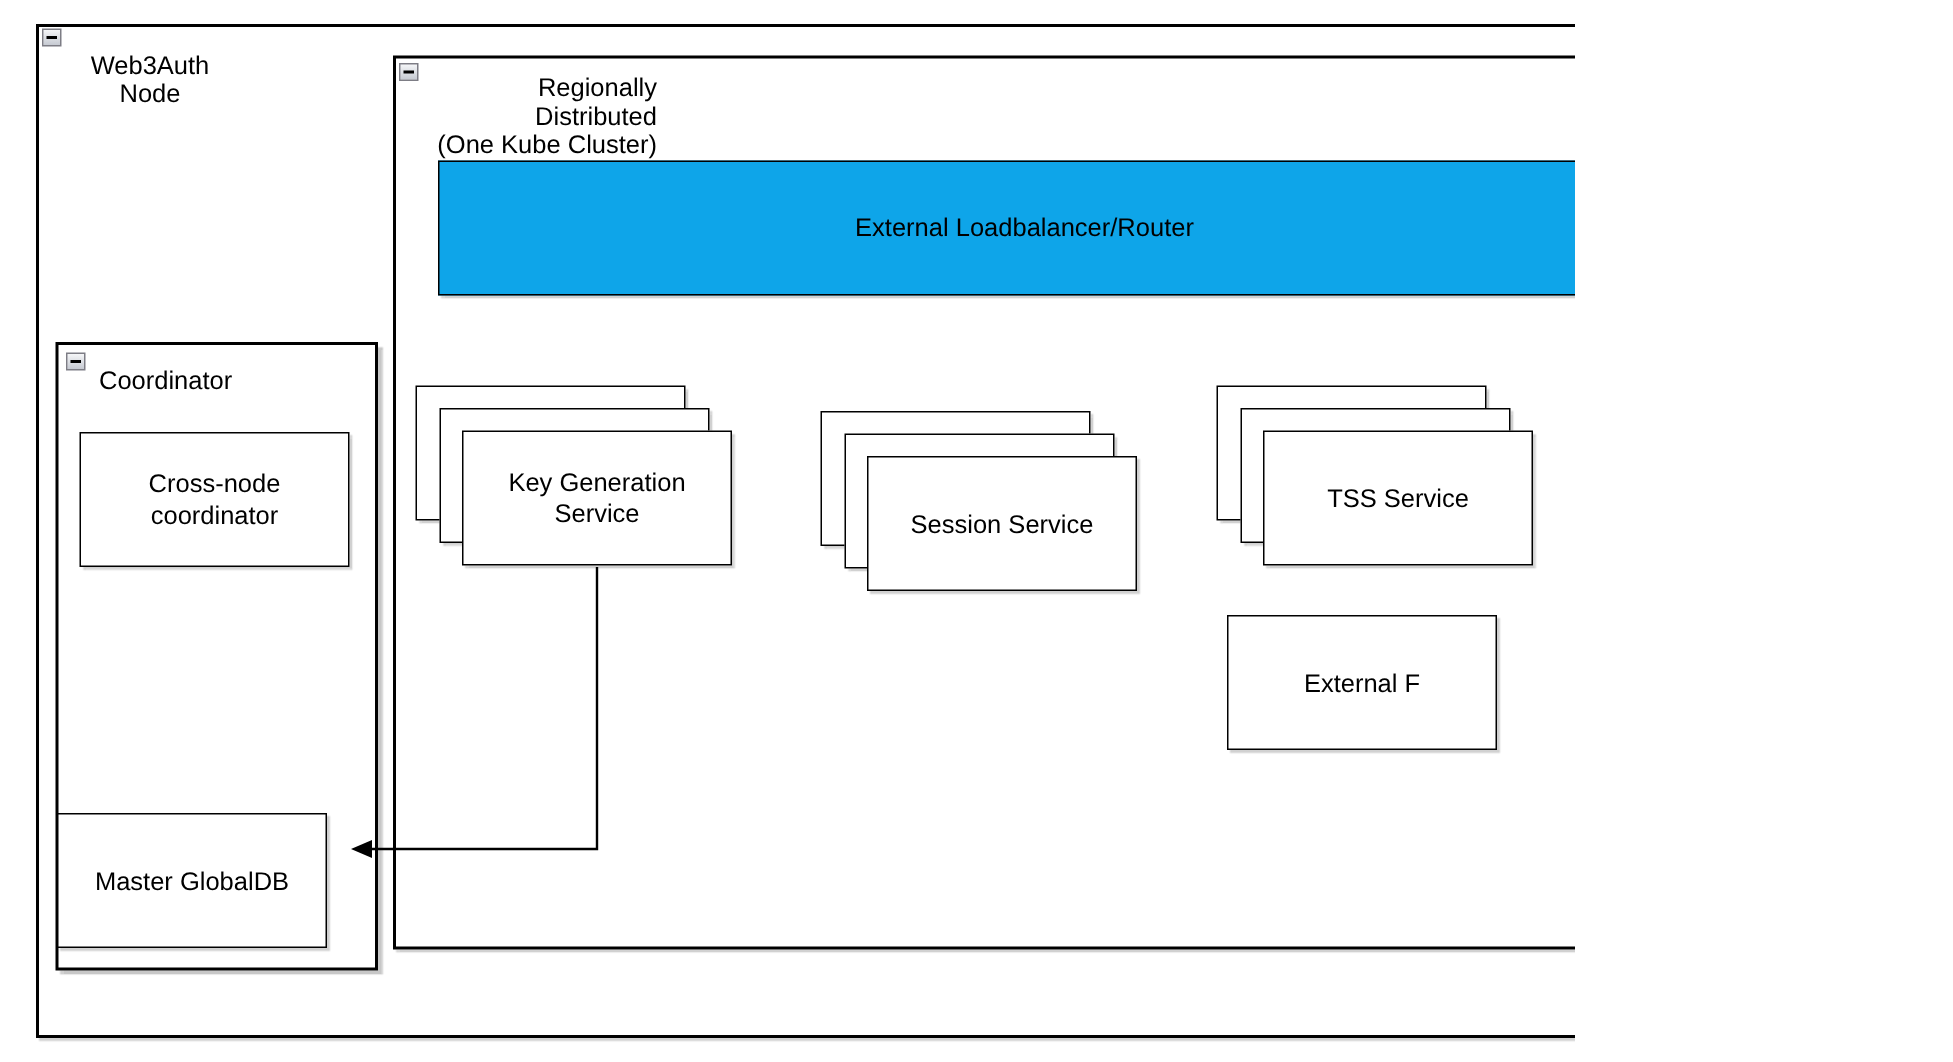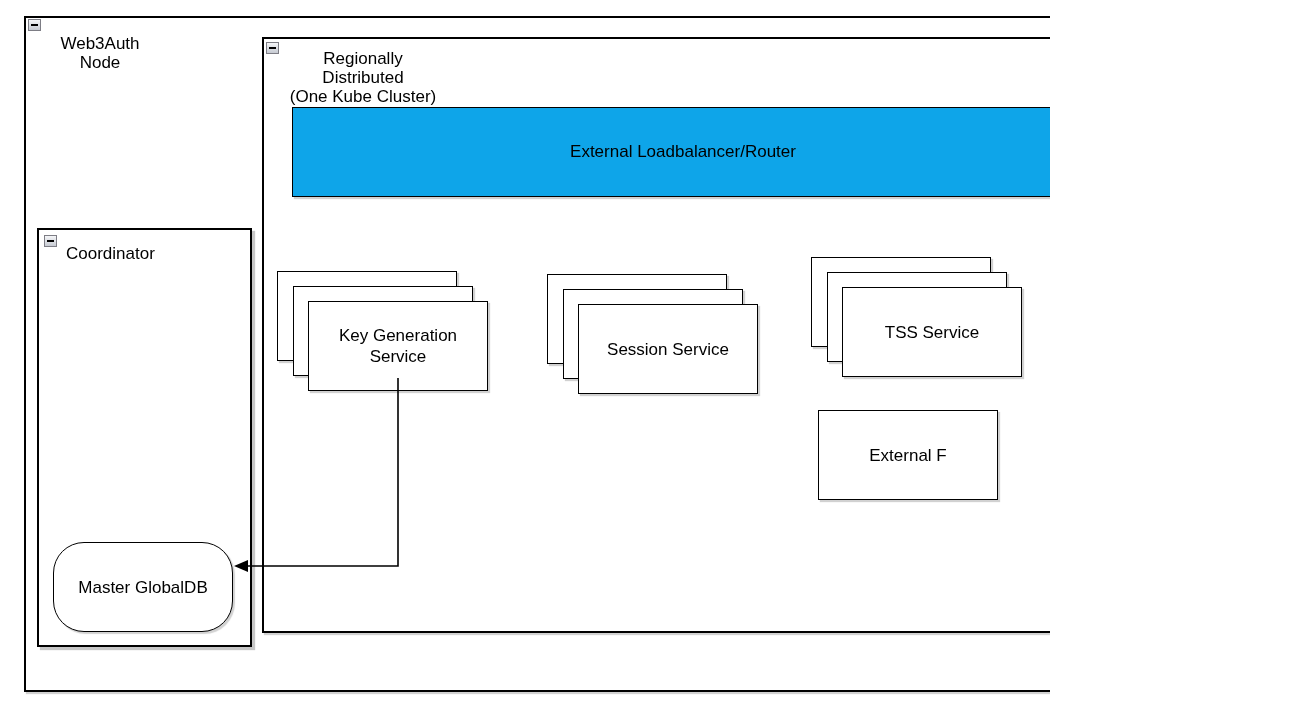--- a/index.html
+++ b/index.html
@@ -105,28 +105,28 @@
   <div class="collapse" style="left:28px; top:19px;">
     <span class="minus"></span>
   </div>
   <div class="frame-title centered" style="left:40px; top:34px; width:120px;">Web3Auth
 Node</div>
 
   <div class="frame" style="left:262px; top:37px; width:960px; height:596px;"></div>
   <div class="collapse" style="left:266px; top:42px;">
     <span class="minus"></span>
   </div>
-  <div class="frame-title centered" style="left:288px; top:49px; width:150px;">Regionally Distributed
+  <div class="frame-title centered" style="left:288px; top:49px; width:150px;text-align:right;">Regionally Distributed
 (One Kube Cluster)</div>
 
   <div class="wide-node">
     <span>External Loadbalancer/Router</span>
   </div>
 
-  <div class="stack" style="left:277px; top:271px;">
+  <div class="stack" style="left:277px; top:257px;">
     <div class="node layer-back"></div>
     <div class="node layer-mid"></div>
     <div class="node layer-front">
       <span>Key Generation
 Service</span>
     </div>
   </div>
 
   <div class="stack" style="left:547px; top:257px;margin-top:17px;">
     <div class="node layer-back"></div>
@@ -148,21 +148,25 @@
   <div class="node" style="left:818px; top:410px;">
     <span>External F</span>
   </div>
 
   <div class="frame" style="left:37px; top:228px; width:215px; height:419px; box-shadow:3px 3px 1px rgba(0,0,0,0.22);"></div>
   <div class="collapse" style="left:44px; top:235px;">
     <span class="minus"></span>
   </div>
   <div class="frame-title" style="left:66px; top:244px;">Coordinator</div>
 
-  <div class="node" style="left:53px; top:542px;border-radius:31px;">
+  <div class="node" style="left:53px; top:288px;">
+    <span>Cross-node
+coordinator</span>
+  </div>
+  <div class="node" style="left:38px; top:542px;">
     <span>Master GlobalDB</span>
   </div>
 
   <svg id="connector-layer" viewBox="0 0 1302 708" xmlns="http://www.w3.org/2000/svg">
     <path d="M 398 378 L 398 566 L 247 566" fill="none" stroke="#000000" stroke-width="1.6"></path>
     <polygon points="234,566 248,560 248,572" fill="#000000"></polygon>
   </svg>
 
 </div>
 

